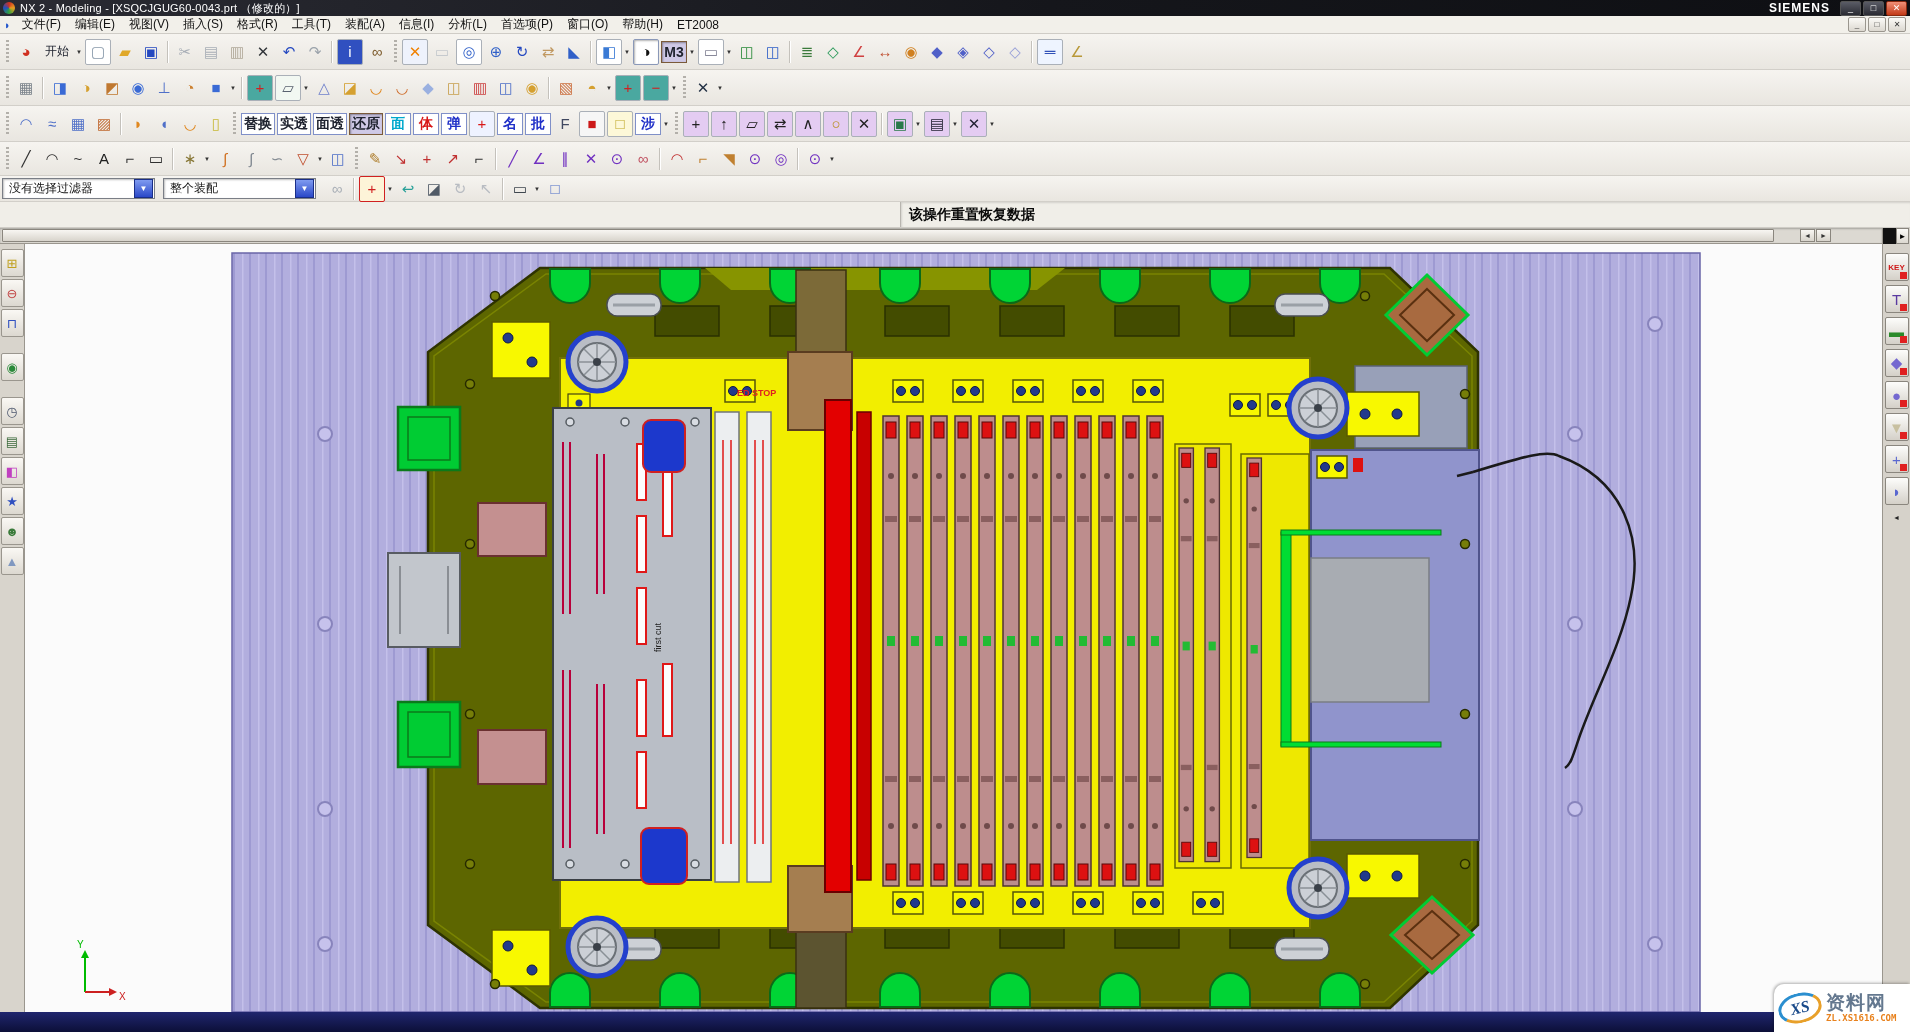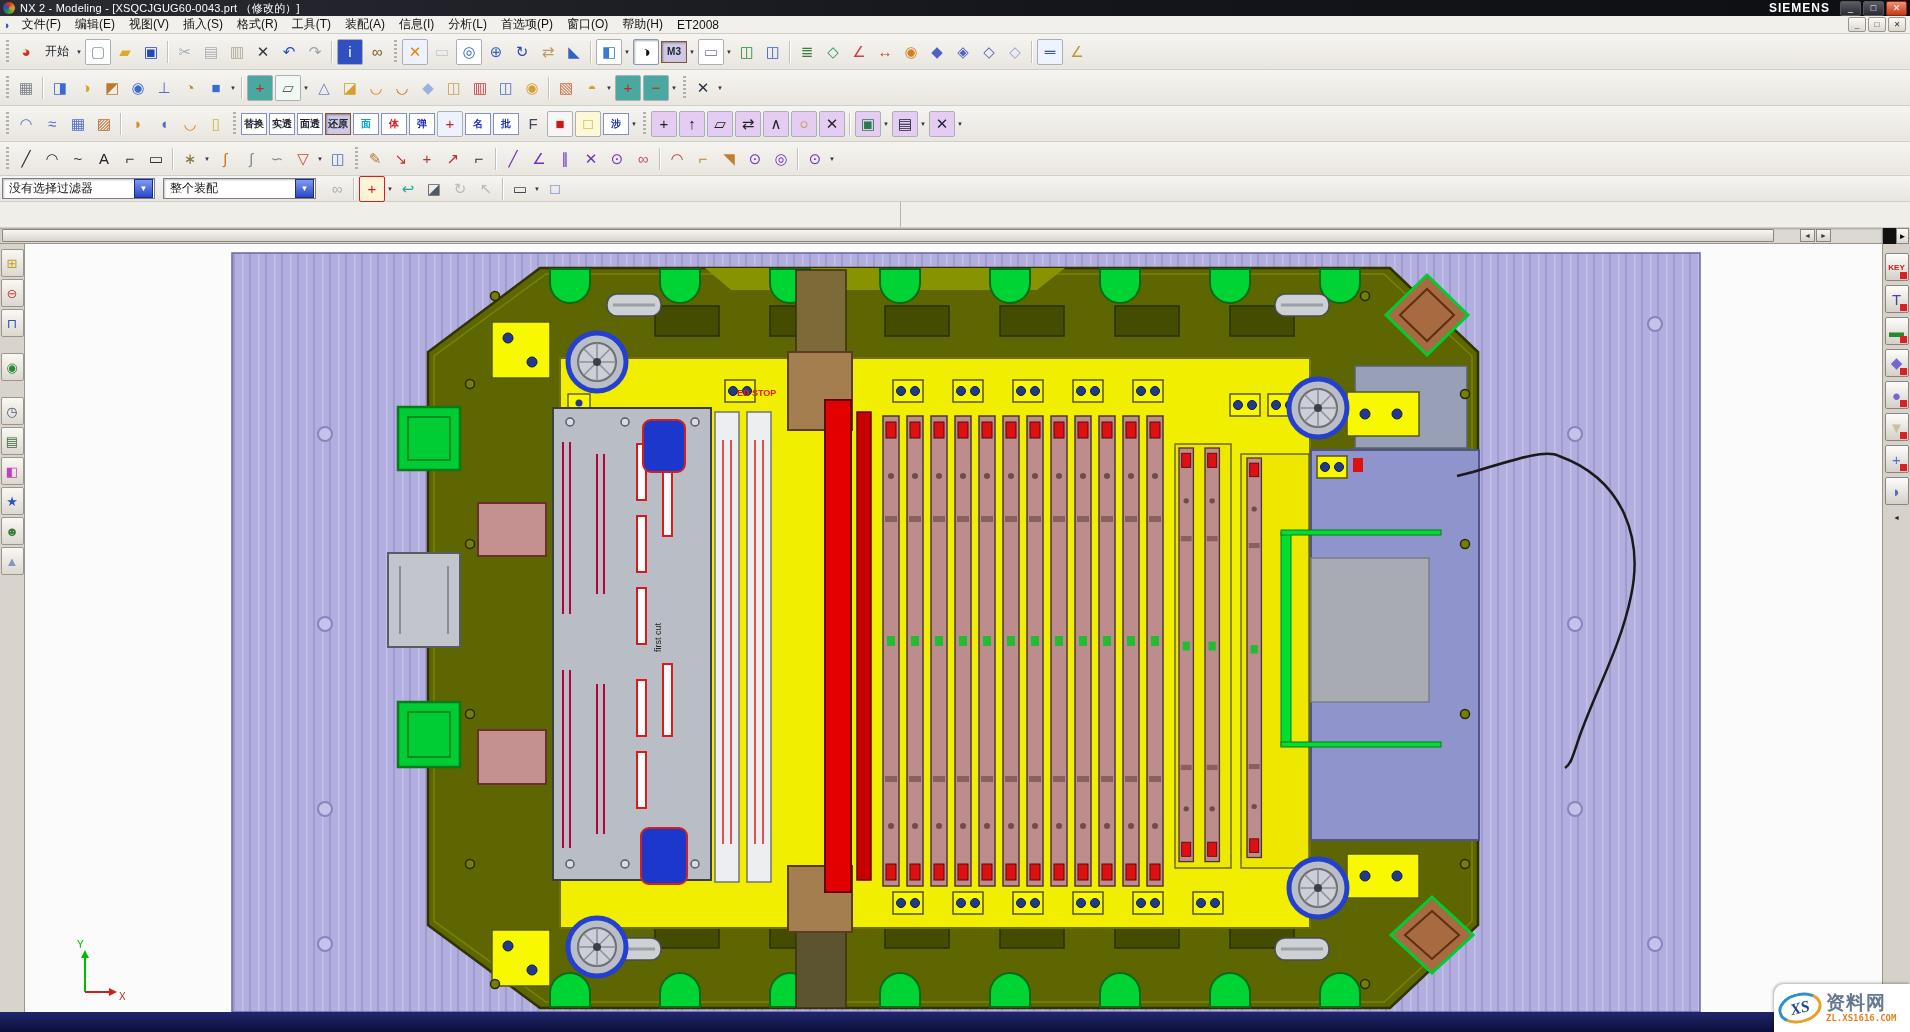--- a/index.html
+++ b/index.html
@@ -41,21 +41,21 @@
   .ti .gl{font-size:15px;line-height:1;}
   .ti.boxed{border:1px solid #aab0b8;}
   .ti.pressed{border:1px solid #8a98b8;background:#dde4f0;box-shadow:inset 1px 1px 2px rgba(0,0,0,.3);}
   .ti.hot{border:1px solid #d02020;}
   .tb-sep{width:0;height:22px;border-left:1px solid #c4c1bb;border-right:1px solid #ffffff;margin:0 3px;}
   .tb-handle{width:3px;height:24px;margin:0 4px;
              background:repeating-linear-gradient(#b3b0aa 0 2px,transparent 2px 4px);}
   .caret{font-size:6px;color:#333;margin:0 1px 0 0;width:8px;text-align:center;}
   .tbtn{height:22px;min-width:26px;padding:0 2px;margin:0 1px;background:#fff;
         border:1px solid #8090c8;display:flex;align-items:center;justify-content:center;
-        font-weight:bold;font-size:10px;color:#202430;box-sizing:border-box;}
+        font-weight:bold;font-size:14px;color:#202430;box-sizing:border-box;}
   .tbtn.pressed{background:#cfc9e6;border:1px solid #7a5a3a;box-shadow:inset 1px 1px 2px rgba(0,0,0,.35);}
   .tbtn.plain{border-color:transparent;background:transparent;font-weight:normal;font-size:12px;min-width:0;padding:0 4px;}
 
   
   #selbar{top:176px;height:26px;background:linear-gradient(#f6f4f0,#e9e6e0);
           border-bottom:1px solid #d2cfc9;display:flex;align-items:center;padding:0 2px;}
   .seldd{display:flex;align-items:center;height:19px;background:#fff;border:1px solid #7a7e86;
          box-shadow:inset 1px 1px 2px rgba(0,0,0,.25);margin-right:8px;}
   .ddval{font-size:12px;padding:0 6px;color:#111;min-width:118px;}
   .ddbtn{width:17px;height:17px;margin:1px;display:flex;align-items:center;justify-content:center;
@@ -863,20 +863,21 @@
         <div class="itemwrap">
           <div class="ti">
             <span class="gl" style="color: rgb(80, 112, 200);">□</span>
           </div>
         </div>
       </span>
   </div>
 
   <div id="statusbar" class="bar">
     <div id="promptcell"></div>
+    <div id="msgcell">该操作重置恢复数据</div>
   </div>
 
   <div id="hscroll" class="bar">
     <div id="hthumb"></div>
     <div class="harrow" style="left:1800px">◄</div>
     <div class="harrow" style="left:1816px">►</div>
   </div>
 
   <div id="resbar">
       <div class="itemwrap">

